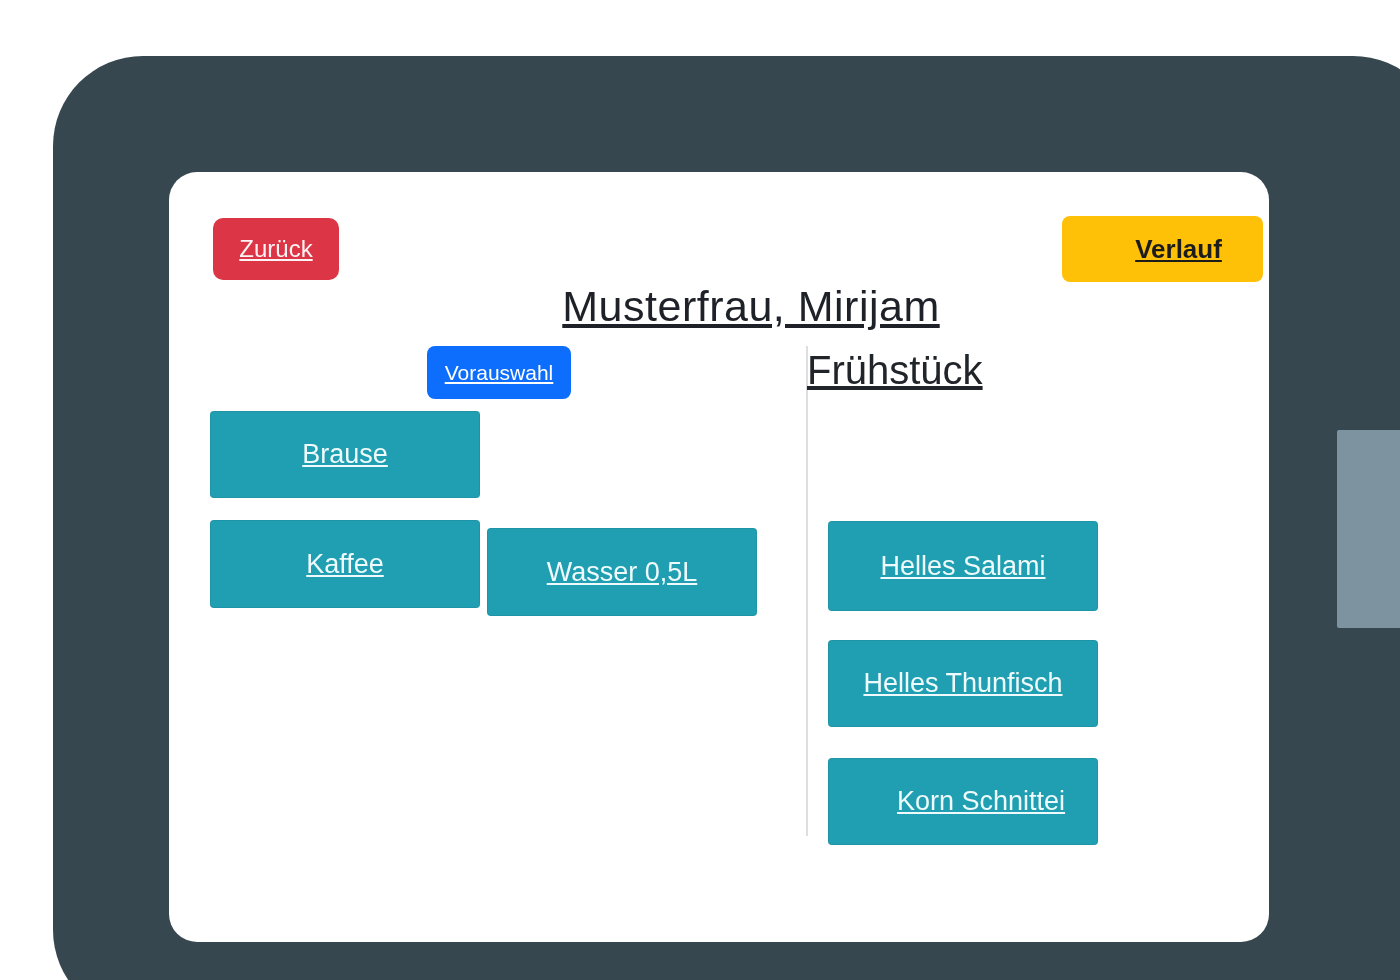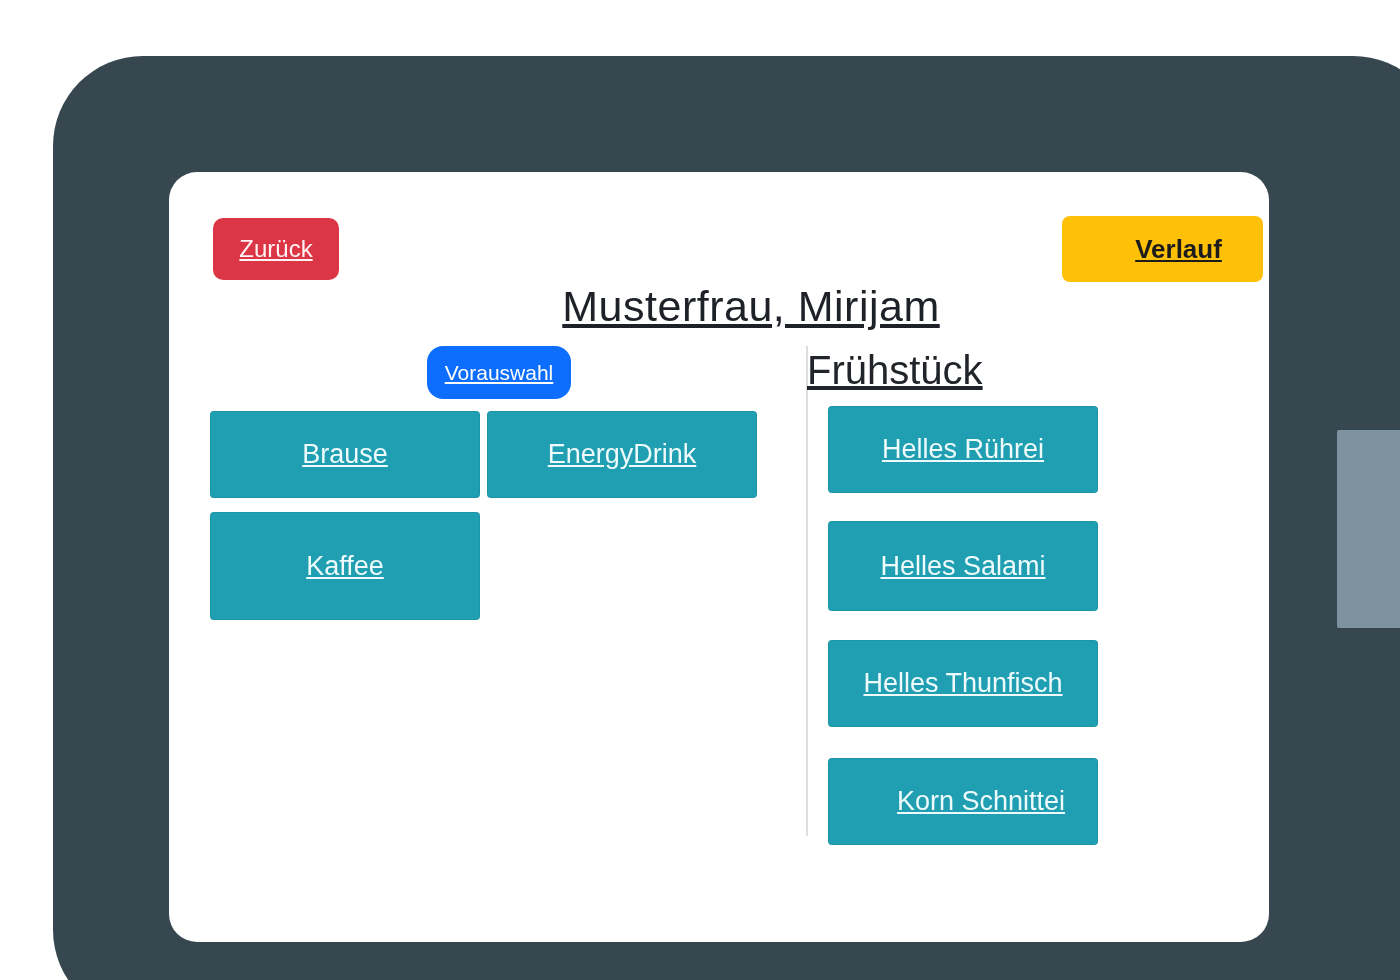--- a/index.html
+++ b/index.html
@@ -56,35 +56,35 @@
     font-weight: bold;
     border-radius: 8px;
     padding-left: 32px;
   }
   .btn-preselect {
     left: 242px; top: 158px;
     width: 144px; height: 53px;
     background: #0D6EFD;
     color: #ffffff;
     font-size: 21px;
-    border-radius: 16px;
+    border-radius: 8px;
   }
   .btn-item {
     width: 270px;
     background: #1F9FB1;
     color: #eefafb;
     font-size: 27px;
     border-radius: 4px;
     border: 1px solid rgba(0,0,0,0.06);
   }
 
   
   .pos-brause      { left: 25px;  top: 223px; height: 87px; }
   .pos-energydrink { left: 302px; top: 223px; height: 87px; }
-  .pos-kaffee      { left: 25px;  top: 324px; height: 108px; }
+  .pos-kaffee      { left: 25px;  top: 332px; height: 88px; }
   .pos-wasser      { left: 302px; top: 340px; height: 88px; }
 
   
   .pos-bf-1 { left: 643px; top: 218px; height: 87px; }
   .pos-bf-2 { left: 643px; top: 333px; height: 90px; }
   .pos-bf-3 { left: 643px; top: 452px; height: 87px; }
   .pos-bf-4 { left: 643px; top: 570px; height: 87px; padding-left: 36px; }
 
   
   .patient-title {
@@ -124,26 +124,25 @@
 
     <button class="btn btn-back">Zurück</button>
 
     <button class="btn btn-history">Verlauf</button>
 
     <div class="patient-title">Musterfrau, Mirijam</div>
 
     <button class="btn btn-preselect">Vorauswahl</button>
 
     <button class="btn btn-item pos-brause">Brause</button>
-    <button class="btn btn-item pos-energydrink">EnergyDrink</button>
     <button class="btn btn-item pos-kaffee">Kaffee</button>
+    <button class="btn btn-item pos-wasser">Wasser 0,5L</button>
 
     <div class="section-divider"></div>
 
     <div class="breakfast-heading">Frühstück</div>
 
-    <button class="btn btn-item pos-bf-1">Helles Rührei</button>
     <button class="btn btn-item pos-bf-2">Helles Salami</button>
     <button class="btn btn-item pos-bf-3">Helles Thunfisch</button>
     <button class="btn btn-item pos-bf-4">Korn Schnittei</button>
 
   </div>
 </div>
 
 </body></html>

